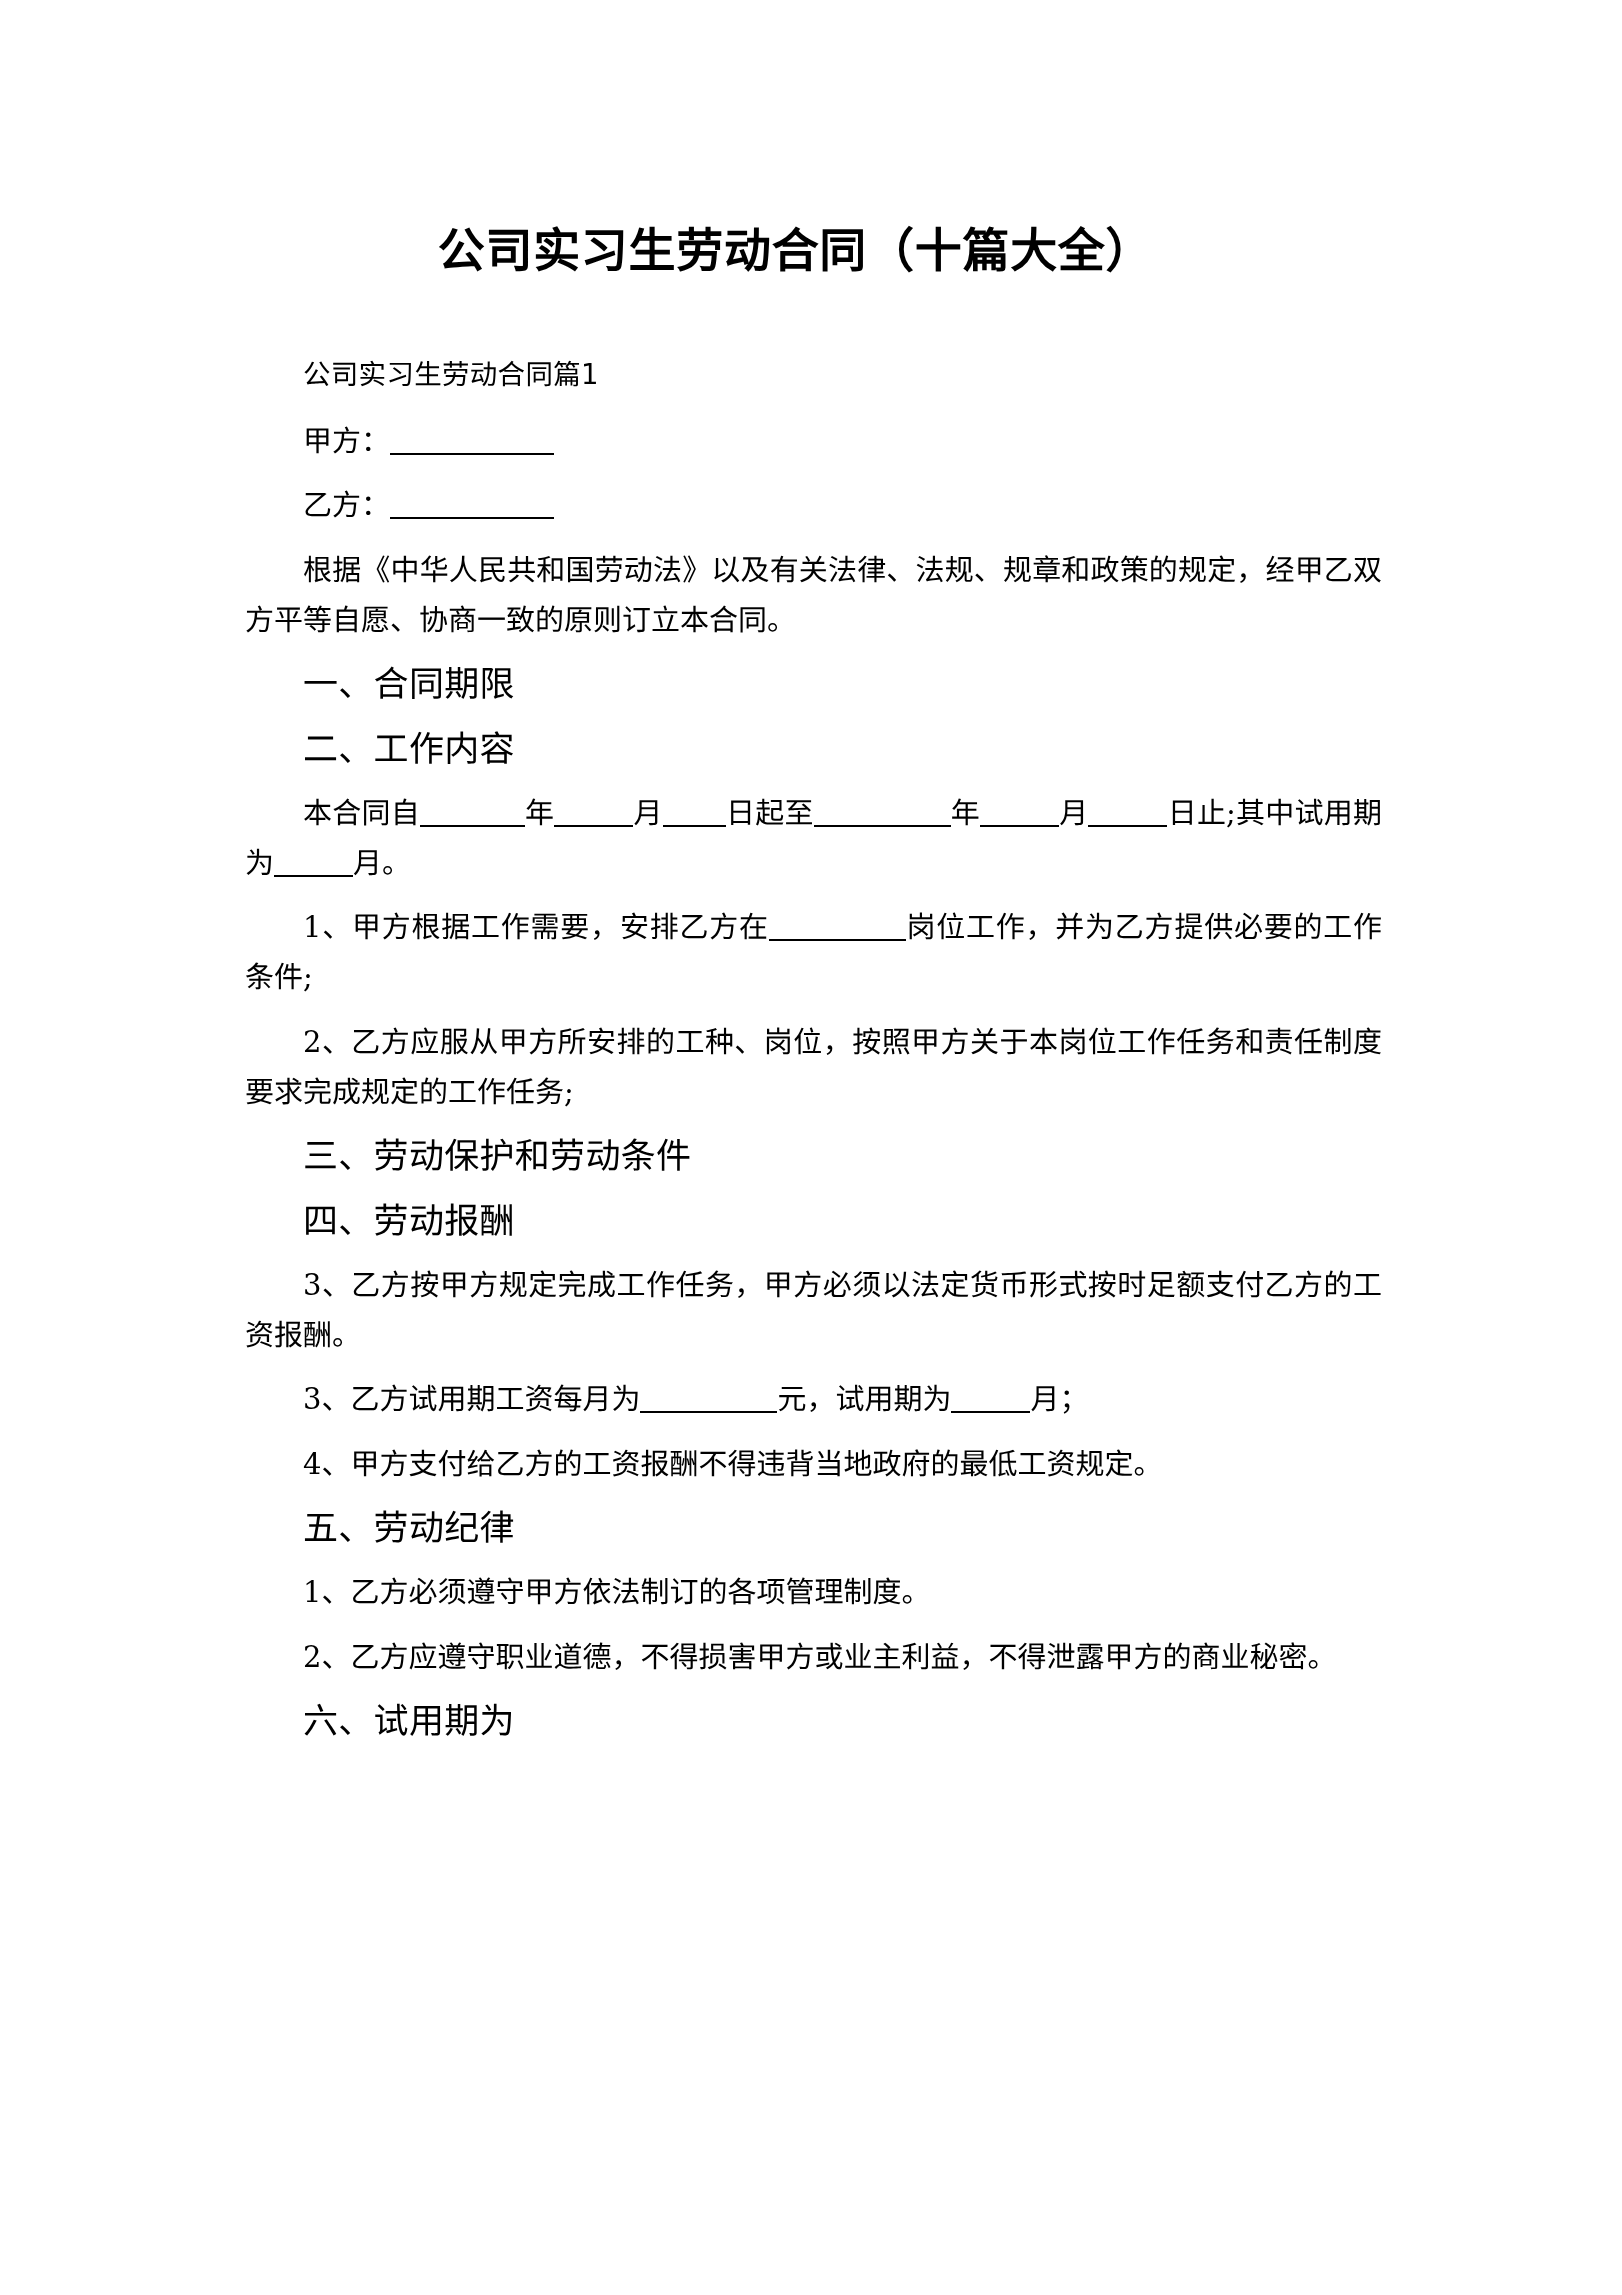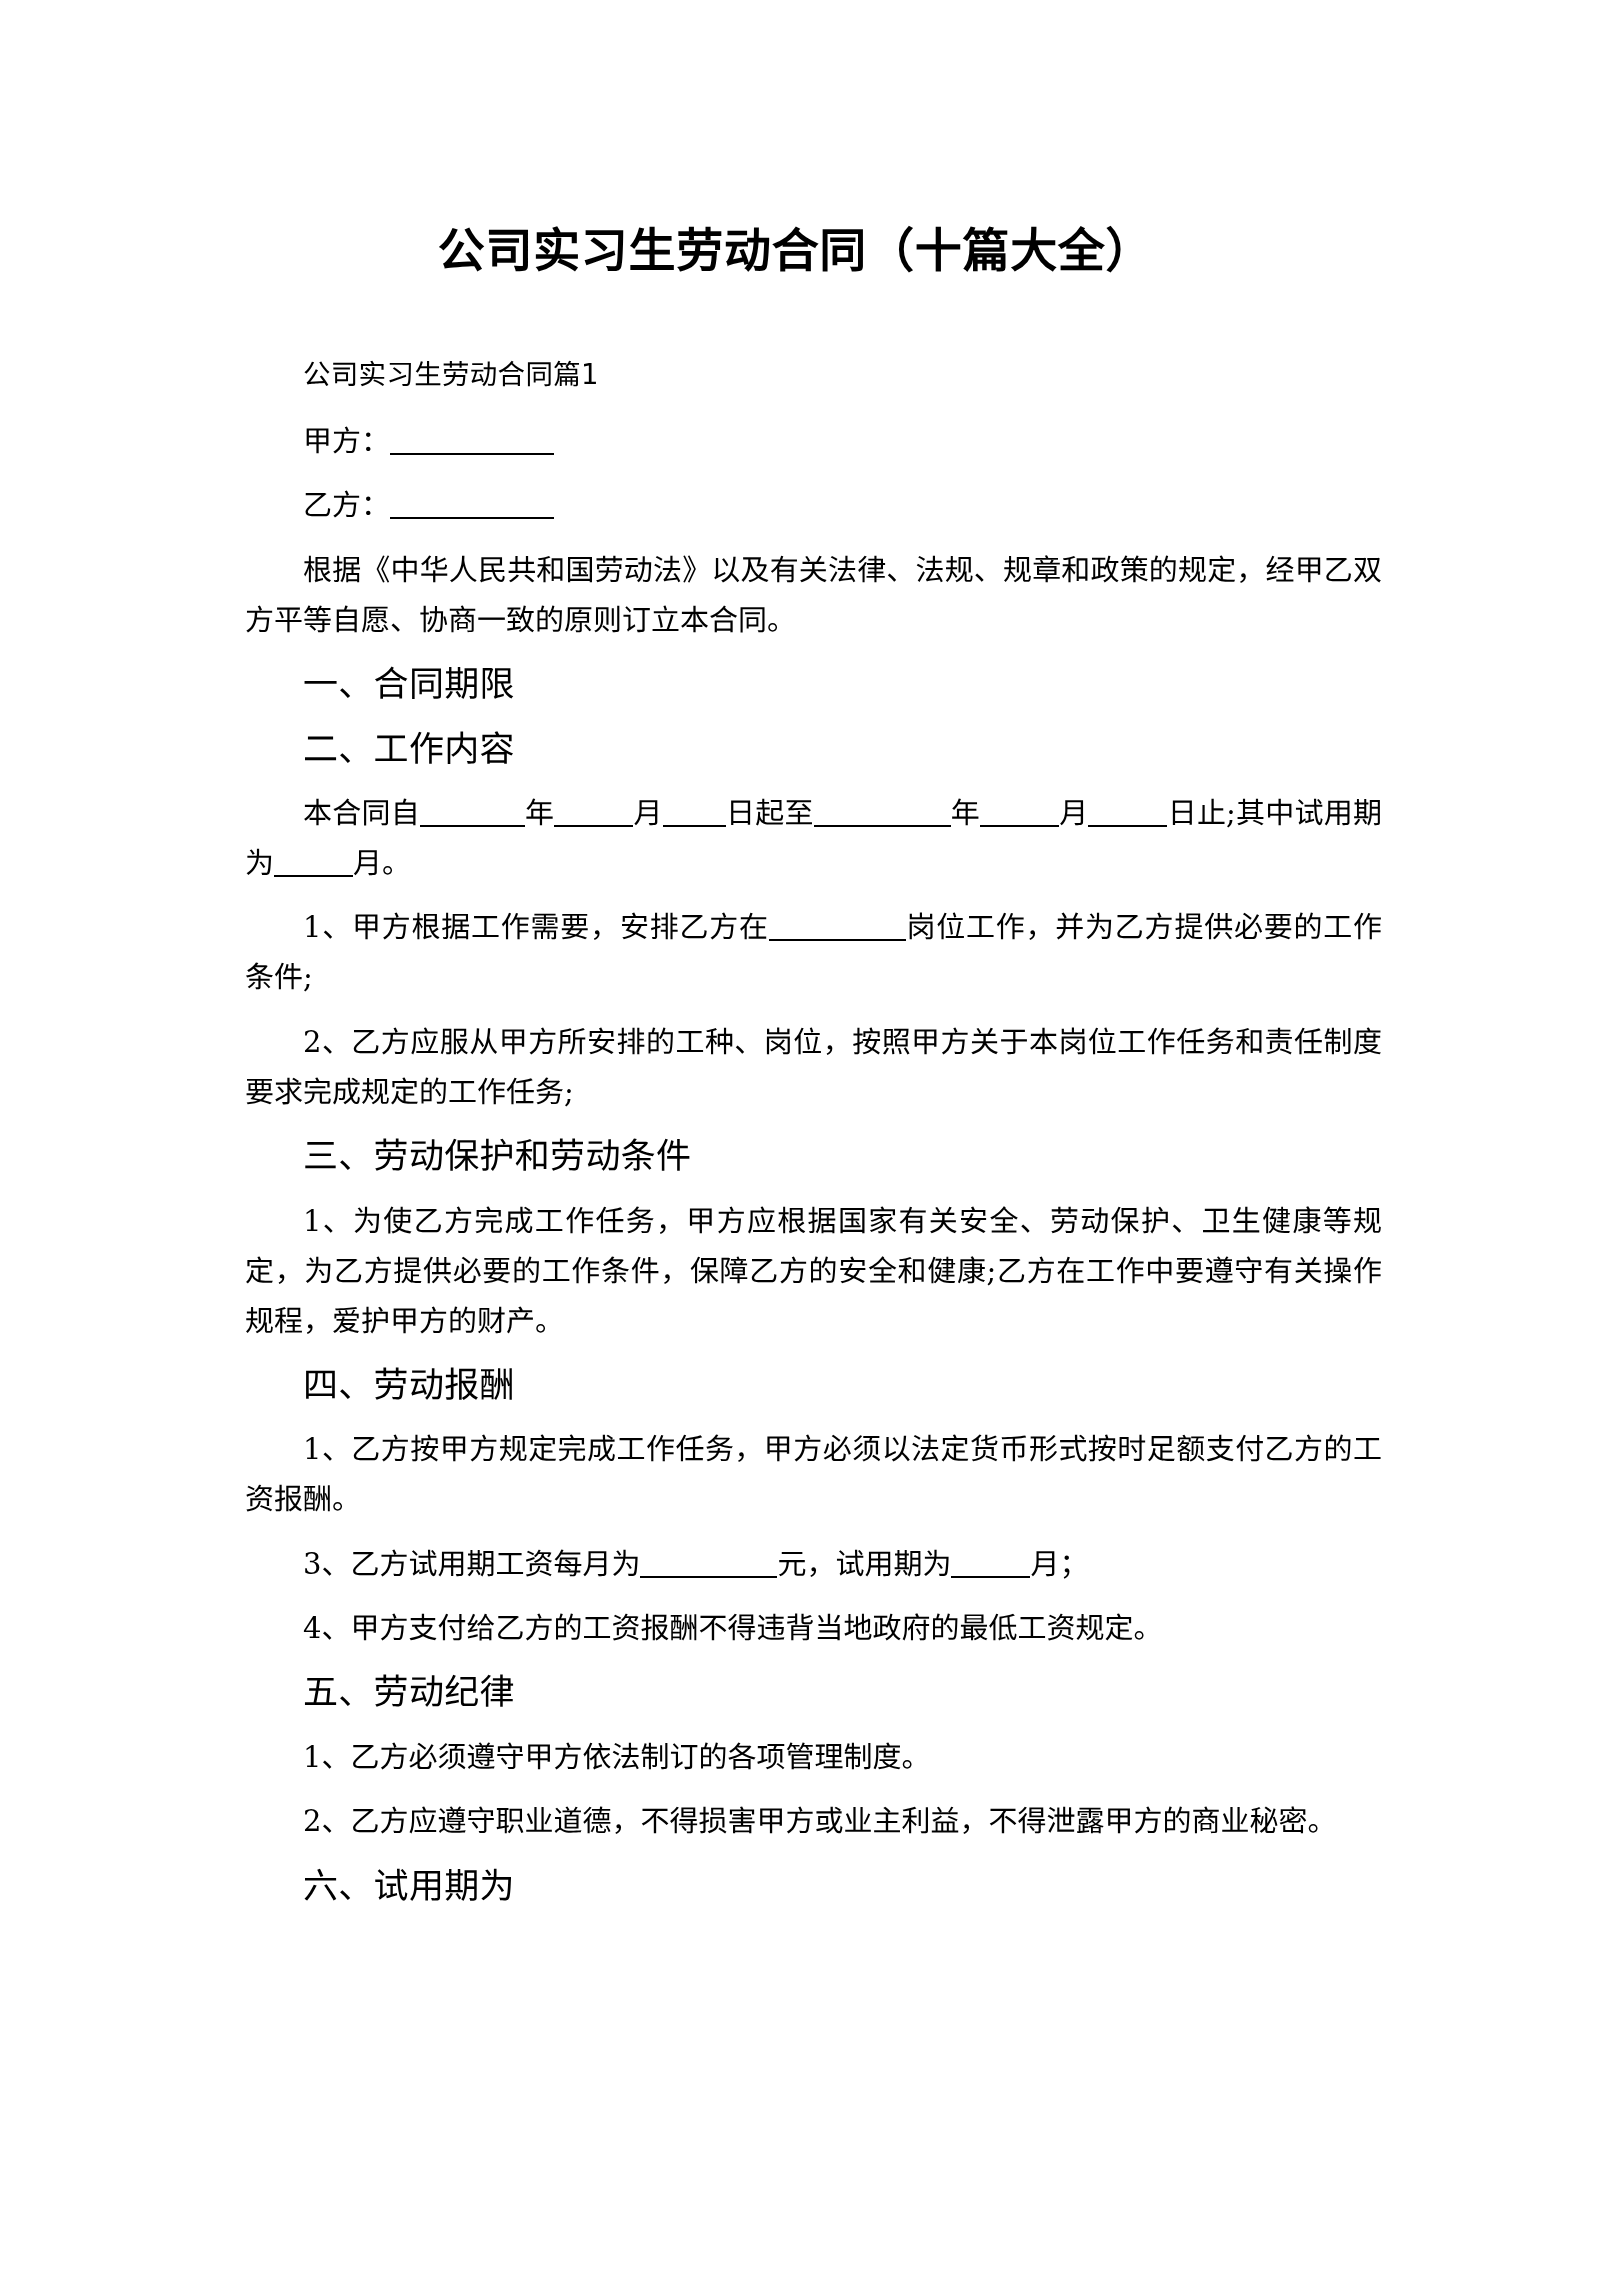--- a/index.html
+++ b/index.html
@@ -103,25 +103,24 @@
     <p class="p head">二、工作内容</p>
 
     <p class="p"><span>本合同自</span><span class="blank bl-md"></span><span>年</span><span class="blank bl-sm"></span><span>月</span><span class="blank bl-xs"></span><span>日起至</span><span class="blank bl-lg"></span><span>年</span><span class="blank bl-sm"></span><span>月</span><span class="blank bl-sm"></span><span>日止;其中试用期为</span><span class="blank bl-sm"></span><span>月。</span></p>
 
     <p class="p"><span>1、甲方根据工作需要，安排乙方在</span><span class="blank bl-lg"></span><span>岗位工作，并为乙方提供必要的工作条件;</span></p>
 
     <p class="p">2、乙方应服从甲方所安排的工种、岗位，按照甲方关于本岗位工作任务和责任制度要求完成规定的工作任务;</p>
 
     <p class="p head">三、劳动保护和劳动条件</p>
 
-    <p class="p">1、为使乙方完成工作任务，甲方应根据国家有关安全、劳动保护、卫生健康等规定，为乙方提供必要的工作条件，保障乙方的安全和健康;乙方在工作中要遵守有关操作规程，爱护甲方的财产。</p>
 
     <p class="p head">四、劳动报酬</p>
 
-    <p class="p">1、乙方按甲方规定完成工作任务，甲方必须以法定货币形式按时足额支付乙方的工资报酬。</p>
+    <p class="p">3、乙方按甲方规定完成工作任务，甲方必须以法定货币形式按时足额支付乙方的工资报酬。</p>
 
     <p class="p"><span>3、乙方试用期工资每月为</span><span class="blank bl-lg"></span><span>元，试用期为</span><span class="blank bl-sm"></span><span>月；</span></p>
 
     <p class="p">4、甲方支付给乙方的工资报酬不得违背当地政府的最低工资规定。</p>
 
     <p class="p head">五、劳动纪律</p>
 
     <p class="p">1、乙方必须遵守甲方依法制订的各项管理制度。</p>
 
     <p class="p">2、乙方应遵守职业道德，不得损害甲方或业主利益，不得泄露甲方的商业秘密。</p>

